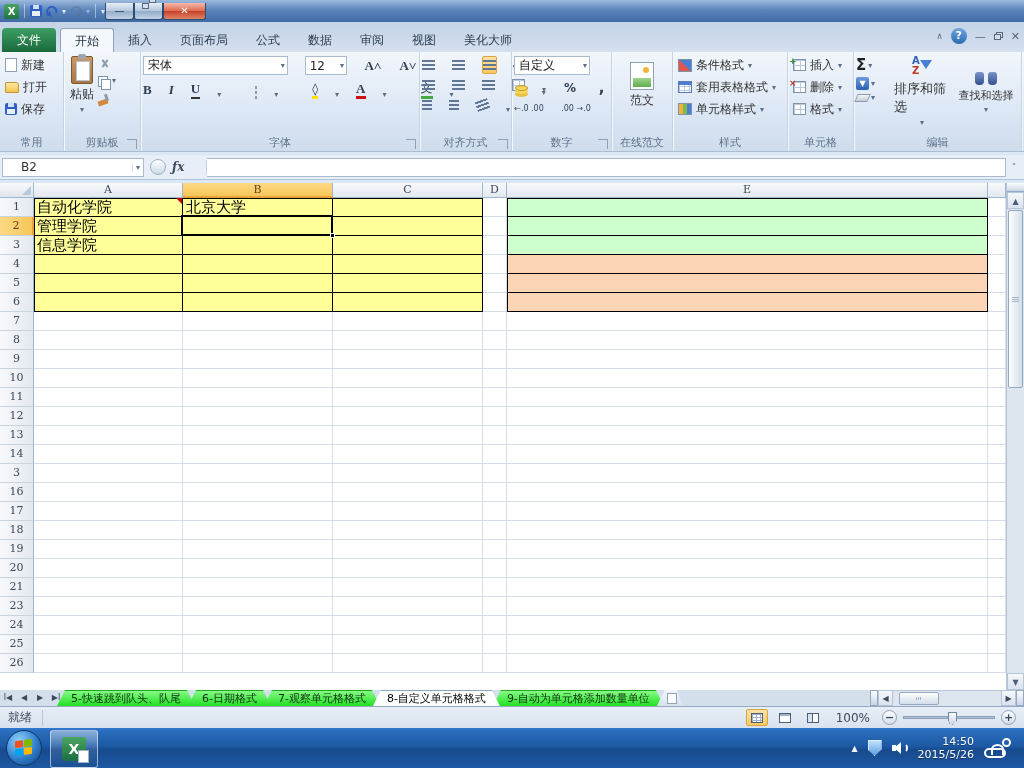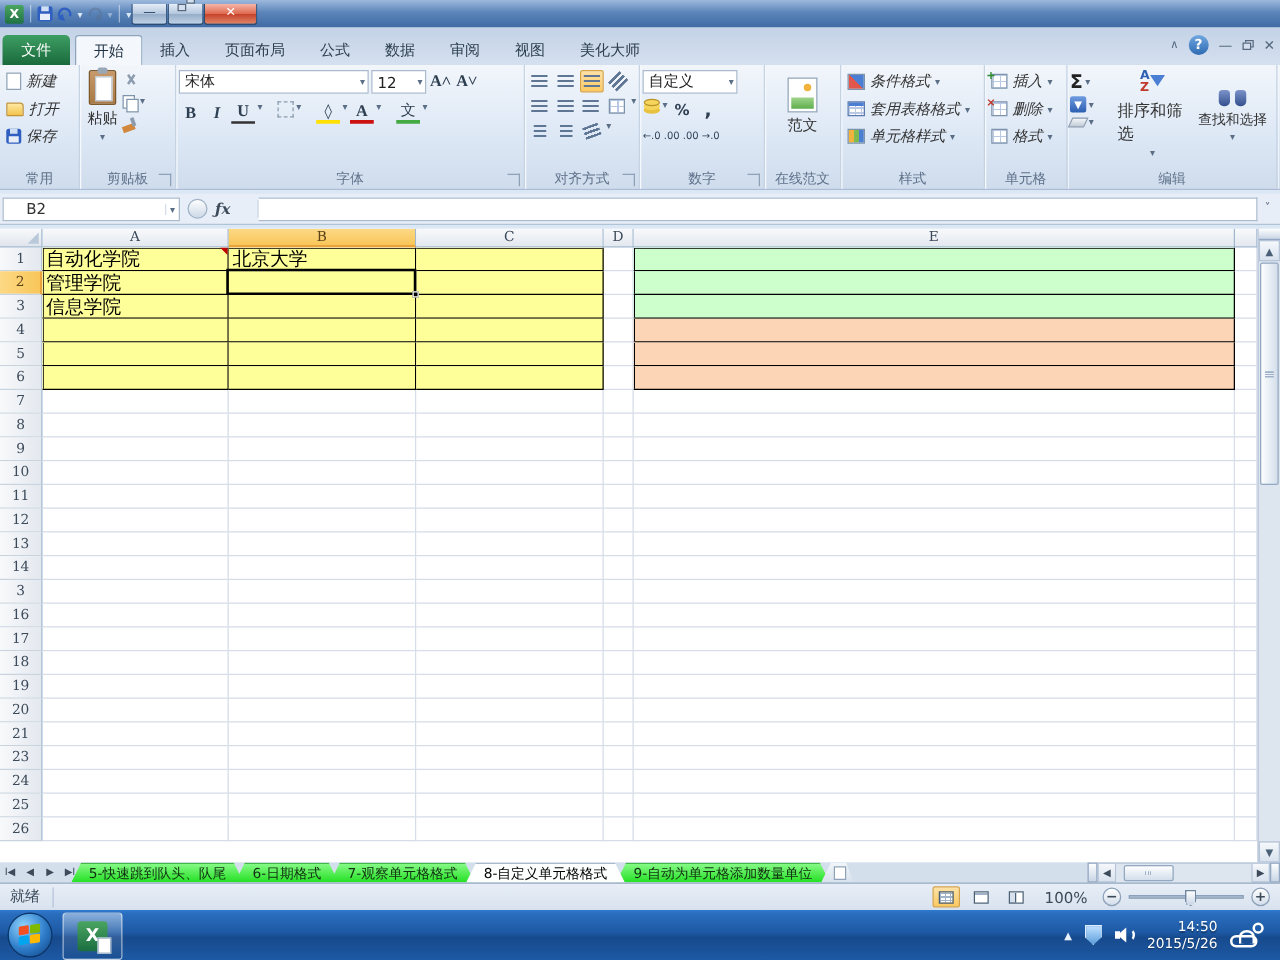--- a/index.html
+++ b/index.html
@@ -43,26 +43,26 @@
   .restore-g i:first-child { top:0; right:0; }
   .restore-g i:last-child { bottom:0; left:0; }
 
   
   .ribbon { position:absolute; top:52px; left:0; width:1024px; height:100px;
     background:linear-gradient(#f2f6fb,#dce7f5 60%,#cfdcec); border-bottom:1px solid #abbdd3; display:flex; }
   .group { position:relative; height:100%; border-right:1px solid #c5d2e2; box-shadow:1px 0 0 #f5f9fd;
     display:flex; flex-direction:column; padding:2px 2px 17px 2px; }
   .group-label { position:absolute; bottom:1px; left:0; right:0; text-align:center; color:#5f718a; font-size:11px; }
   .dlg-launch { position:absolute; bottom:2px; right:3px; width:10px; height:10px; border-left:1px solid #7d92ab; border-bottom:1px solid #7d92ab; transform:rotate(180deg); opacity:.8; }
-  .smallbtn { display:flex; align-items:center; gap:4px; height:22px; padding:0 3px; color:#333;font-style:italic; }
+  .smallbtn { display:flex; align-items:center; gap:4px; height:22px; padding:0 3px; color:#333; }
   .bigbtn { display:flex; flex-direction:column; align-items:center; justify-content:center; gap:2px; padding:2px 4px; color:#333; }
   .combo { background:#fff; border:1px solid #aabbd0; height:19px; display:flex; align-items:center;
     padding:0 2px 0 4px; font-size:12px; color:#222; }
   .combo .drop2 { margin-left:auto; font-size:8px; color:#5a6e86; }
-  .ribrow { display:flex; align-items:flex-start; gap:2px; margin-top:2px; }
+  .ribrow { display:flex; align-items:flex-end; gap:17px; margin-top:2px; }
   .tbico { width:19px; height:18px; display:flex; align-items:center; justify-content:center; font-size:12px; color:#2e3f52; }
   .tbico.sel { background:linear-gradient(#fde2a7,#fbc95f); border:1px solid #d9a344; border-radius:2px; }
   .drop2 { font-size:8px; color:#5a6e86; }
 
   .icon-page { width:12px; height:14px; background:#fff; border:1px solid #8fa3b8; position:relative; }
   .icon-folder { width:14px; height:11px; background:linear-gradient(#ffe9a0,#f4c34e); border:1px solid #c29438; border-radius:1px 3px 1px 1px; }
   .icon-clipboard { width:22px; height:28px; background:linear-gradient(#c8996a,#a87844); border:1px solid #7d5a2e; border-radius:2px; position:relative; }
   .icon-clipboard::before { content:''; position:absolute; top:-3px; left:6px; width:8px; height:5px; background:#9aa7b5; border-radius:2px; }
   .icon-clipboard::after { content:''; position:absolute; top:4px; left:4px; width:12px; height:18px; background:#fff; border:1px solid #b9c4d0; }
   .icon-scissors { position:relative; width:14px; height:12px; }

